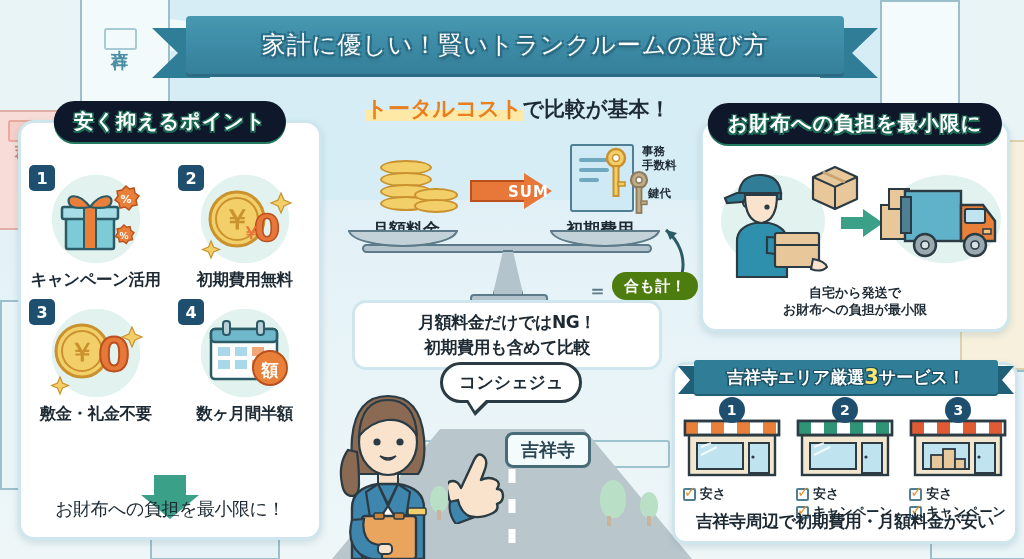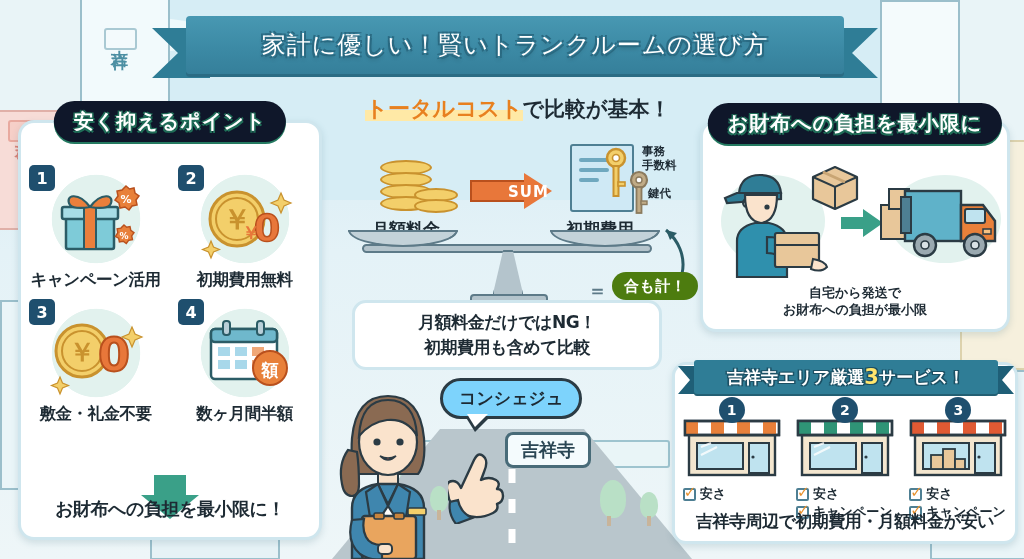--- a/index.html
+++ b/index.html
@@ -85,21 +85,21 @@
   .pt-label { font-size:16.5px; font-weight:700; color:#1d2a33; white-space:nowrap; letter-spacing:-.5px; }
 
   .arrow-down {
     position:absolute; left:50%; transform:translateX(-50%); bottom:62px;
     width:0;height:0;
   }
   .adown-body { position:absolute; left:-16px; top:0; width:32px; height:20px; background:#3aa088; }
   .adown-tip { position:absolute; left:-29px; top:20px; width:0;height:0;
     border-left:29px solid transparent; border-right:29px solid transparent; border-top:24px solid #3aa088; }
   .bottom-line { position:absolute; left:0; right:0; bottom:16px; text-align:center;
-    font-size:18px; font-weight:700; color:#1d2a33; letter-spacing:-.5px; }
+    font-size:18px; font-weight:400; color:#1d2a33; letter-spacing:-.5px; }
 
   
   #center-head { position:absolute; left:358px; top:94px; width:320px; text-align:center; }
   #center-head .hl { font-size:22px; font-weight:700; color:#e8801f; background:linear-gradient(transparent 58%, #ffe9a6 58%); }
   #center-head .rest { font-size:21px; font-weight:700; color:#1d2a33; }
 
   #scale-area { position:absolute; left:352px; top:126px; width:340px; height:180px; }
   .coin { position:absolute; border-radius:50%; background:#f3cf6a; border:2.5px solid #c9922e; }
   .sum-arrow { position:absolute; left:118px; top:48px; width:82px; height:34px; }
   .sum-body { position:absolute; left:0; top:6px; width:56px; height:22px; background:#e8773a; border:2px solid #b9501d; border-right:none;}
@@ -124,21 +124,21 @@
   .total-pill span { font-size:15px; font-weight:700; color:#fff; letter-spacing:.5px; }
   .curve-arrow { position:absolute; left:300px; top:96px; width:40px; height:56px; }
 
   #center-card { position:absolute; left:352px; top:300px; width:310px; height:70px;
     background:#fff; border:3px solid #cfe6ee; border-radius:14px;
     display:flex; flex-direction:column; align-items:center; justify-content:center; gap:2px; }
   #center-card div { font-size:17px; font-weight:700; color:#1d2a33; letter-spacing:-.5px; white-space:nowrap;}
 
   
   #concierge { position:absolute; left:322px; top:380px; width:132px; height:179px; }
-  #bubble { position:absolute; left:440px; top:378px; background:#7dd3fc; border:3px solid #2b3b44; border-radius:22px;
+  #bubble { position:absolute; left:440px; top:362px; background:#ffffff; border:3px solid #2b3b44; border-radius:22px;
     padding:6px 16px; white-space:nowrap; }
   #bubble span { font-size:17px; font-weight:700; color:#1d2a33; }
   #bubble::after { content:""; position:absolute; left:22px; bottom:-16px; width:0;height:0;
     border-left:10px solid transparent; border-right:16px solid transparent; border-top:16px solid #2b3b44; }
   #bubble::before { content:""; position:absolute; left:24px; bottom:-11px; width:0;height:0; z-index:2;
     border-left:8px solid transparent; border-right:13px solid transparent; border-top:13px solid #fff; }
   #station-sign { position:absolute; left:505px; top:432px; background:#f4fbfd; border:3px solid #486b78; border-radius:8px;
     padding:3px 13px; white-space:nowrap; }
   #station-sign span { font-size:18px; font-weight:700; color:#2a4654; }
 

